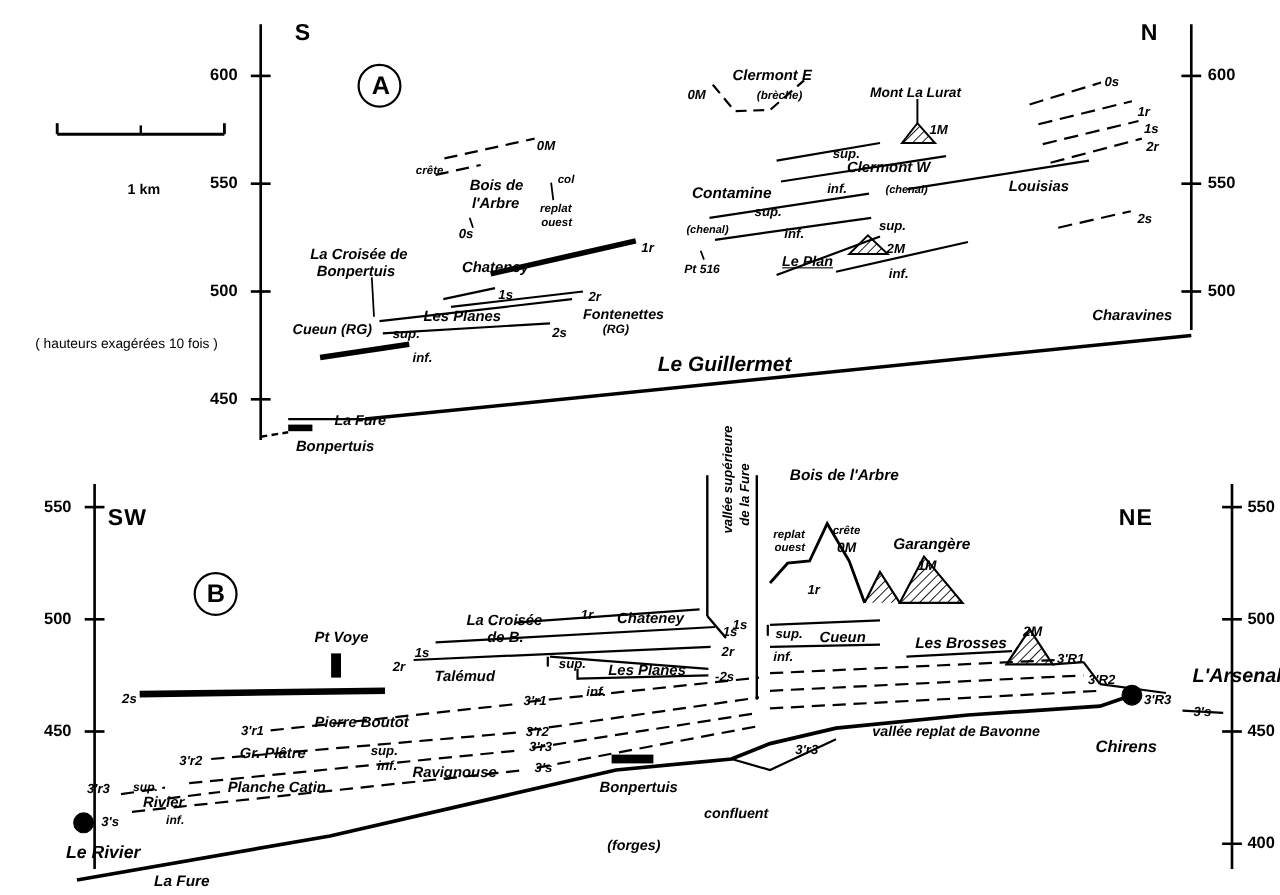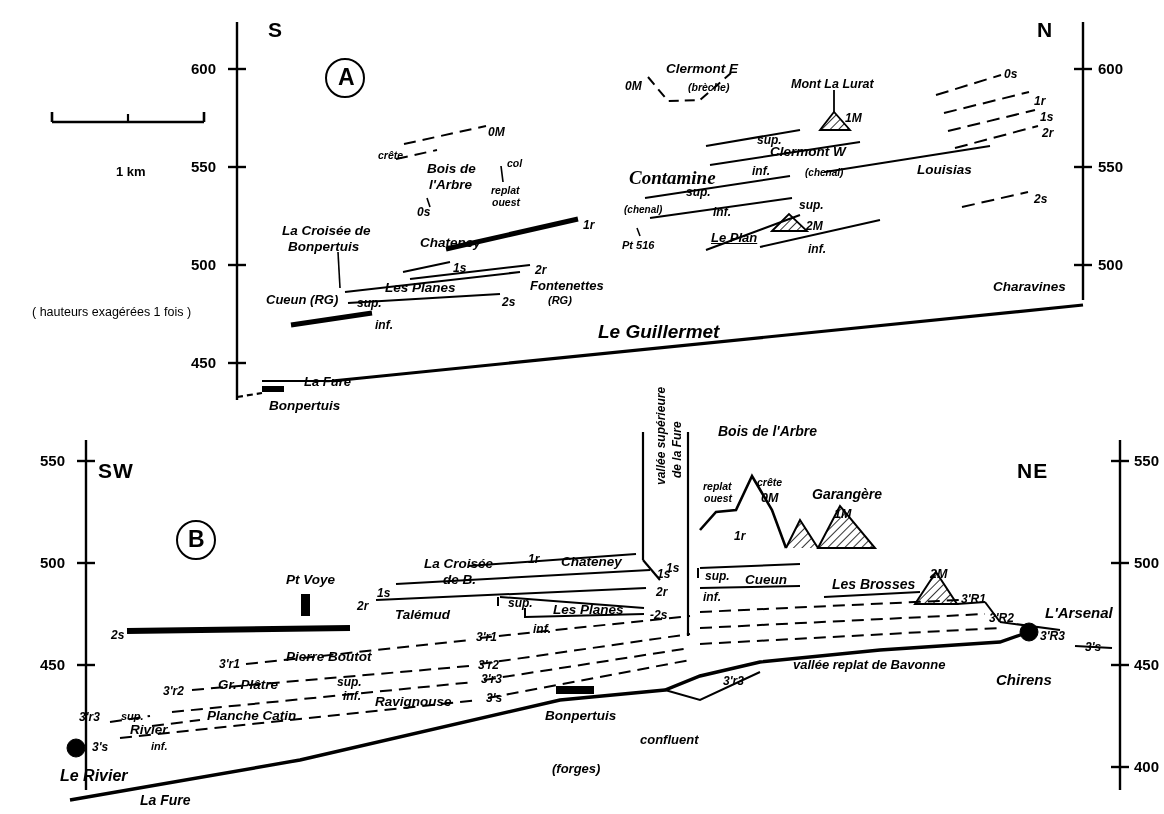--- a/index.html
+++ b/index.html
@@ -185,21 +185,21 @@
   <div class="axlbl" style="left:1134px;top:656px;font-size:15px;">450</div>
   <div class="axlbl" style="left:1134px;top:758px;font-size:15px;">400</div>
 
   <div class="axlbl big" style="left:98px;top:459px;">SW</div>
   <div class="axlbl big" style="left:1017px;top:459px;">NE</div>
 
   <div class="circle" style="left:176px;top:520px;"></div>
   <div class="panelid" style="left:188px;top:526px;">B</div>
 
   <div class="scalecap" style="left:116px;top:128px;margin-top:36px;">1 km</div>
-  <div class="note" style="left:32px;top:305px;">( hauteurs exagérées 1 fois )</div>
+  <div class="note" style="left:32px;top:305px;">( hauteurs exagérées 10 fois )</div>
 
   <div id="labelsA">
       <div class="lbl" style="left: 666px; top: 62px; font-size: 13.5px;">Clermont E</div>
       <div class="lbl" style="left: 688px; top: 82px; font-size: 10.5px;">(brèche)</div>
       <div class="lbl" style="left: 625px; top: 80px; font-size: 12px;">0M</div>
       <div class="lbl" style="left: 791px; top: 78px; font-size: 12.5px;">Mont La Lurat</div>
       <div class="lbl" style="left: 845px; top: 112px; font-size: 12px;">1M</div>
       <div class="lbl" style="left: 1004px; top: 68px; font-size: 12px;">0s</div>
       <div class="lbl" style="left: 1034px; top: 95px; font-size: 12px;">1r</div>
       <div class="lbl" style="left: 1040px; top: 111px; font-size: 12px;">1s</div>
@@ -210,21 +210,21 @@
       <div class="lbl" style="left: 427px; top: 162px; font-size: 13.5px;">Bois de</div>
       <div class="lbl" style="left: 429px; top: 178px; font-size: 13.5px;">l'Arbre</div>
       <div class="lbl" style="left: 507px; top: 158px; font-size: 10.5px;">col</div>
       <div class="lbl" style="left: 491px; top: 185px; font-size: 10.5px;">replat</div>
       <div class="lbl" style="left: 492px; top: 197px; font-size: 10.5px;">ouest</div>
       <div class="lbl" style="left: 417px; top: 206px; font-size: 12px;">0s</div>
       <div class="lbl" style="left: 757px; top: 134px; font-size: 12px;">sup.</div>
       <div class="lbl" style="left: 740px; top: 145px; font-size: 13.5px; margin-left: 30px;">Clermont W</div>
       <div class="lbl" style="left: 752px; top: 165px; font-size: 12px;">inf.</div>
       <div class="lbl" style="left: 805px; top: 168px; font-size: 10px;">(chenal)</div>
-      <div class="lbl" style="left: 629px; top: 168px; font-size: 19px; font-family: Liberation Serif, serif;">Contamine</div>
+      <div class="lbl" style="left: 629px; top: 168px; font-size: 14px;">Contamine</div>
       <div class="lbl" style="left: 686px; top: 186px; font-size: 12px;">sup.</div>
       <div class="lbl" style="left: 624px; top: 205px; font-size: 10px;">(chenal)</div>
       <div class="lbl" style="left: 713px; top: 206px; font-size: 12px;">inf.</div>
       <div class="lbl" style="left: 799px; top: 199px; font-size: 12px;">sup.</div>
       <div class="lbl" style="left: 917px; top: 163px; font-size: 13.5px;">Louisias</div>
       <div class="lbl" style="left: 806px; top: 220px; font-size: 12px;">2M</div>
       <div class="lbl" style="left: 711px; top: 231px; font-size: 13px; text-decoration: underline;">Le Plan</div>
       <div class="lbl" style="left: 808px; top: 243px; font-size: 12px;">inf.</div>
       <div class="lbl" style="left: 622px; top: 240px; font-size: 11px;">Pt 516</div>
       <div class="lbl" style="left: 583px; top: 219px; font-size: 12px;">1r</div>
@@ -270,21 +270,21 @@
       <div class="lbl" style="left: 656px; top: 586px; font-size: 12px;">2r</div>
       <div class="lbl" style="left: 377px; top: 587px; font-size: 12px;">1s</div>
       <div class="lbl" style="left: 286px; top: 573px; font-size: 13.5px;">Pt Voye</div>
       <div class="lbl" style="left: 357px; top: 600px; font-size: 12px;">2r</div>
       <div class="lbl" style="left: 395px; top: 608px; font-size: 13.5px;">Talémud</div>
       <div class="lbl" style="left: 508px; top: 597px; font-size: 12px;">sup.</div>
       <div class="lbl" style="left: 553px; top: 603px; font-size: 13.5px;">Les Planes</div>
       <div class="lbl" style="left: 650px; top: 609px; font-size: 12px;">-2s</div>
       <div class="lbl" style="left: 961px; top: 593px; font-size: 12px;">3'R1</div>
       <div class="lbl" style="left: 989px; top: 612px; font-size: 12px;">3'R2</div>
-      <div class="lbl" style="left: 1045px; top: 605px; font-size: 15px;">L'Arsenal</div>
+      <div class="lbl" style="left: 1084px; top: 605px; font-size: 18px;">L'Arsenal</div>
       <div class="lbl" style="left: 533px; top: 623px; font-size: 12px;">inf.</div>
       <div class="lbl" style="left: 111px; top: 629px; font-size: 12px;">2s</div>
       <div class="lbl" style="left: 1040px; top: 630px; font-size: 12px;">3'R3</div>
       <div class="lbl" style="left: 1085px; top: 641px; font-size: 12px;">3's</div>
       <div class="lbl" style="left: 476px; top: 631px; font-size: 12px;">3'r1</div>
       <div class="lbl" style="left: 286px; top: 650px; font-size: 13.5px;">Pierre Boutot</div>
       <div class="lbl" style="left: 219px; top: 658px; font-size: 12px;">3'r1</div>
       <div class="lbl" style="left: 478px; top: 659px; font-size: 12px;">3'r2</div>
       <div class="lbl" style="left: 793px; top: 658px; font-size: 13px;">vallée replat de Bavonne</div>
       <div class="lbl" style="left: 218px; top: 678px; font-size: 13.5px;">Gr. Plâtre</div>

